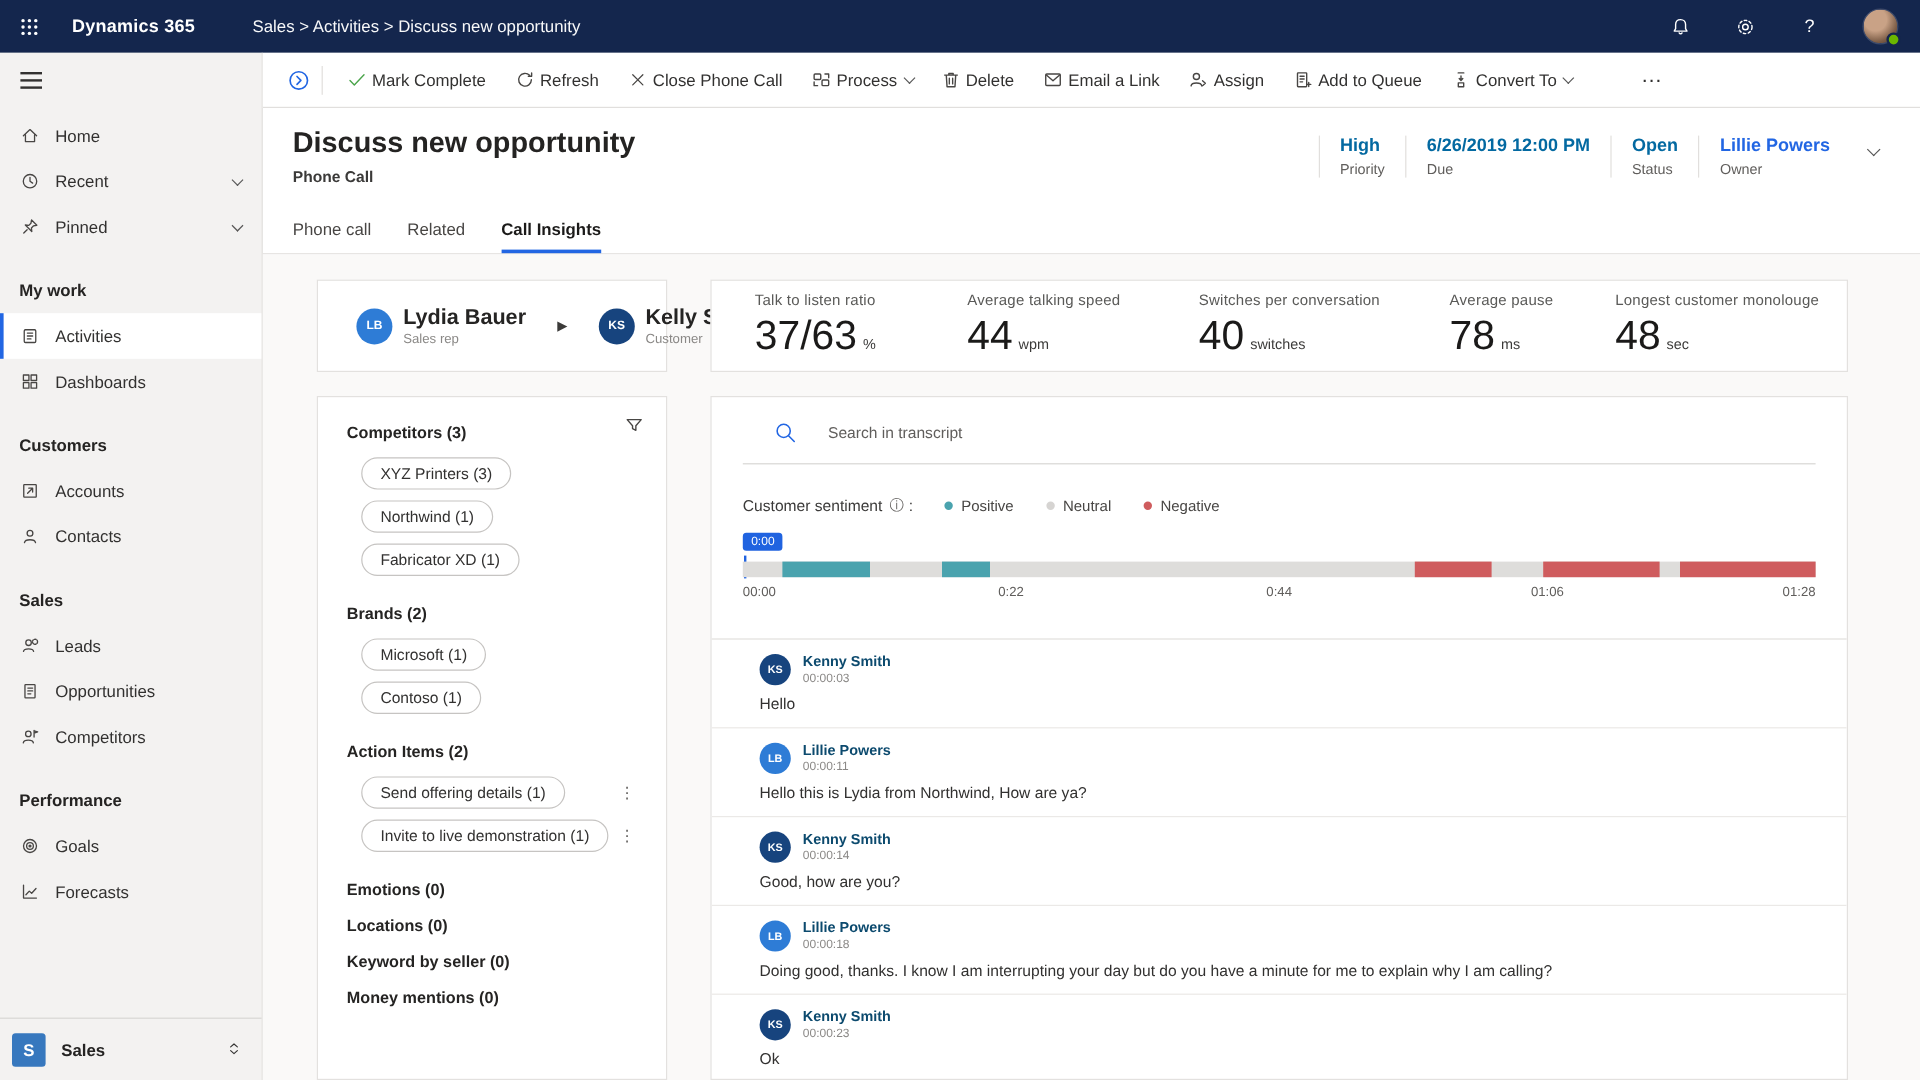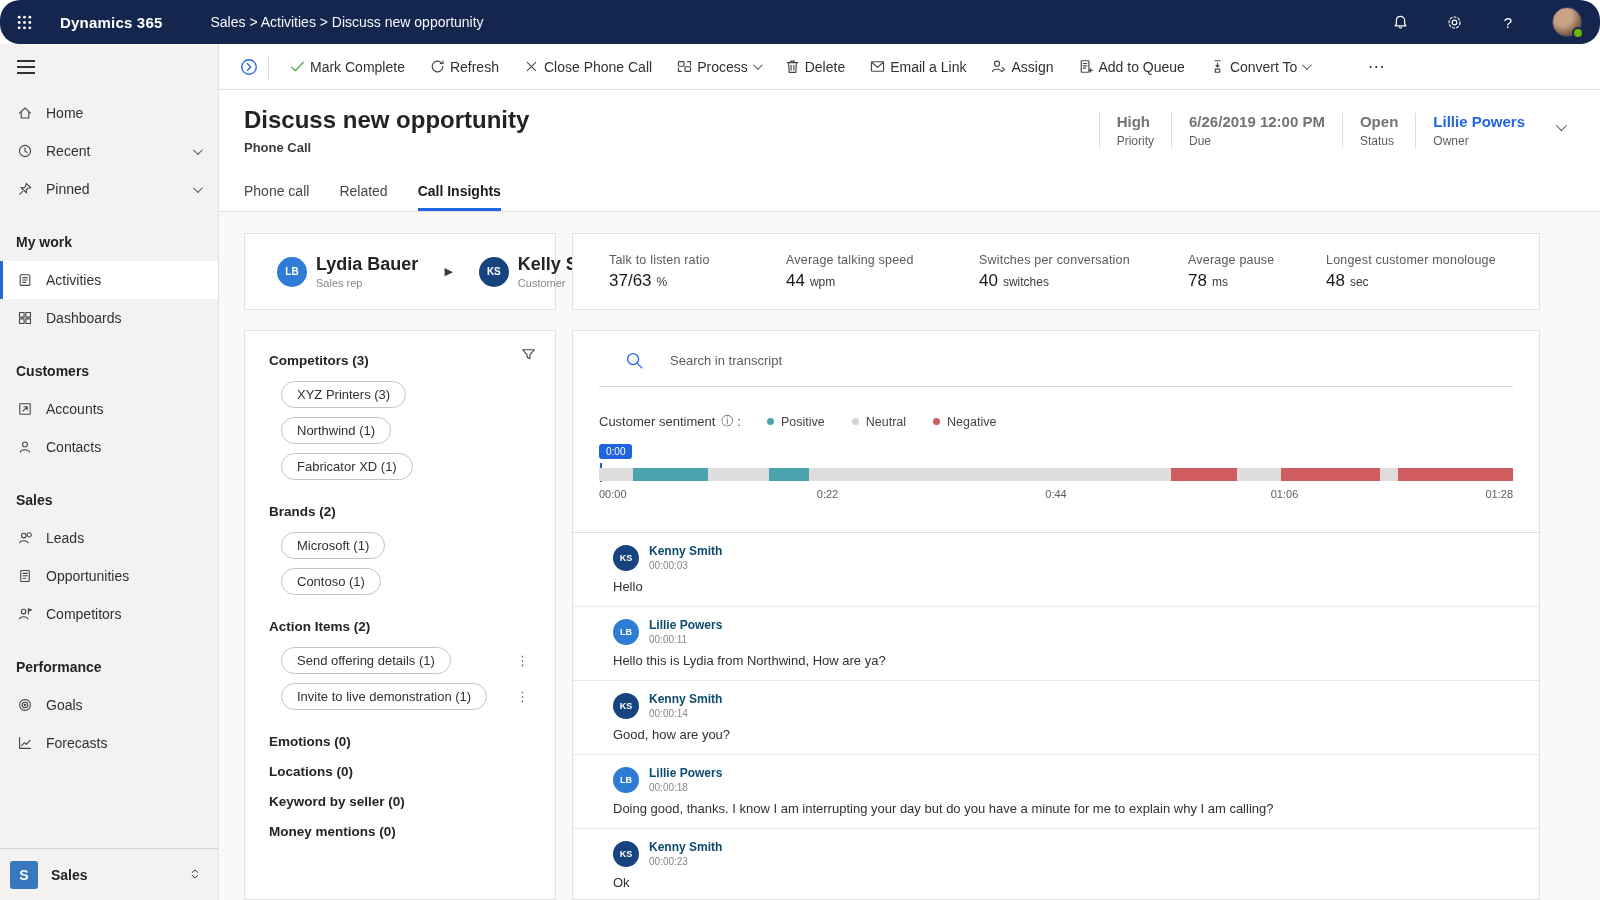--- a/index.html
+++ b/index.html
@@ -1,20 +1,20 @@
 <!DOCTYPE html>
 <html><head>
 <meta charset="utf-8">
 <style>
   * { margin:0; padding:0; box-sizing:border-box; }
   body { font-family:"Liberation Sans", sans-serif; background:#e8e8e8; }
   #screen { width:1600px; height:900px; position:relative; background:#fff; overflow:hidden; }
 
   
-  .topbar { height:44px; background:#14264D; display:flex; align-items:center; color:#fff; padding:0 18px 0 14px;border-radius:20px; }
+  .topbar { height:44px; background:#14264D; display:flex; align-items:center; color:#fff; padding:0 18px 0 14px; }
   .waffle { width:20px; height:20px; display:flex; align-items:center; justify-content:center; color:#fff; cursor:pointer; }
   .app-title { font-size:15px; font-weight:700; margin-left:26px; letter-spacing:.2px; }
   .crumb { font-size:14px; margin-left:48px; color:#fff; opacity:.97; }
   .tb-right { margin-left:auto; display:flex; align-items:center; gap:34px; }
   .tb-ic { color:#fff; display:flex; align-items:center; justify-content:center; width:20px; height:20px; font-size:15px; }
   .avatar { width:30px; height:30px; border-radius:50%; background:radial-gradient(circle at 35% 30%, #c9a286 0 35%, #7a5b45 70%, #4c3a2d); position:relative; border:1px solid #3c4a6b; }
   .presence { position:absolute; right:-3px; bottom:-3px; width:12px; height:12px; border-radius:50%; background:#6BB700; border:2px solid #14264D; }
 
   .app { display:flex; height:856px; }
 
@@ -47,32 +47,32 @@
   .ico-check { color:#4AA44A; }
   .tb-btn .chev { border-color:#555; margin-left:1px; }
   .tb-more { margin-left:36px; background:none; border:none; font-size:18px; letter-spacing:2px; color:#323130; cursor:pointer; padding:0 10px 8px; }
 
   .headerbar { height:82px; position:relative; padding:15px 36px 0 25px; display:flex; align-items:flex-start; flex:none; }
   .headerbar h1 { font-size:24px; font-weight:600; color:#242322; line-height:30px; }
   .subtitle { font-size:13px; font-weight:700; color:#3B3A39; margin-top:5px; }
   .redacted { position:absolute; left:641px; top:47px; width:100px; height:26px; background:#fff; }
   #header-fields { margin-left:auto; display:flex; align-items:center; margin-top:8px; }
   .hfield { padding:0 17px; border-left:1px solid #E1DFDD; min-width:60px; }
-  .hval { font-size:15px; font-weight:600; color:#737373; white-space:nowrap; }
+  .hval { font-size:15px; font-weight:600; color:#0369a1; white-space:nowrap; }
   .hval.link { color:#2266E3; }
   .hlbl { font-size:12px; color:#605E5C; margin-top:4px; }
   .hdr-chev { margin:12px 0 0 14px; }
   .hdr-chev .chev { width:8px; height:8px; }
 
   .tabsrow { height:40px; border-bottom:1px solid #E1DFDD; display:flex; align-items:flex-end; gap:30px; padding-left:25px; flex:none; }
   .tab { font-size:14px; color:#484644; padding-bottom:9px; border-bottom:3px solid transparent; cursor:pointer; }
   .tab.active { font-weight:700; color:#1B1A19; border-bottom-color:#2266E3; }
 
   .content { flex:1; background:#FAF9F8; display:flex; gap:16px; padding:21px 60px 0 25px; overflow:hidden; }
-  .card { background:#fff; border:1px solid #E3E1DF; }
+  .card { background:#fff; border:1px solid #E3E1DF;margin-left:20px; }
   .col-left { width:312px; flex:none; display:flex; flex-direction:column; gap:20px; }
   .col-right { flex:1; min-width:0; display:flex; flex-direction:column; gap:20px; }
 
   
   .participants { height:77px; display:flex; align-items:center; padding:0 18px 0 32px; flex:none; }
   .pgroup { display:flex; align-items:center; gap:9px; }
   .pavatar { width:30px; height:30px; border-radius:50%; color:#fff; font-size:10px; font-weight:700; display:flex; align-items:center; justify-content:center; flex:none; }
   .pname { font-size:18px; font-weight:700; color:#252423; white-space:nowrap; }
   .prole { font-size:11px; color:#8A8886; margin-top:2px; }
   .parrow { color:#3B3A39; font-size:11px; margin:0 26px; }
@@ -85,21 +85,21 @@
   .chip-row { display:flex; align-items:center; justify-content:space-between; margin-bottom:9px; }
   .chip { border:1px solid #C6C4C2; border-radius:14px; background:#fff; padding:5px 15px; font-family:inherit; font-size:13px; color:#323130; cursor:pointer; white-space:nowrap; }
   .kebab { color:#605E5C; font-size:13px; cursor:pointer; padding:0 4px; margin-right:2px; }
   .fsec.zero { margin-bottom:14px; }
   .fsec.zero + .fsec.zero .ftitle, .fsec.zero .ftitle { line-height:16px; }
 
   
   .kpis { height:77px; display:grid; grid-template-columns:177px 193px 209px 138px auto; padding-left:36px; align-content:center; flex:none; }
   .kpi-label { font-size:12.5px; color:#5A5A58; letter-spacing:.2px; white-space:nowrap; }
   .kpi-value { margin-top:4px; display:flex; align-items:baseline; }
-  .kpi-value .v { font-size:17px; color:#1B1A19; font-weight:400; }
+  .kpi-value .v { font-size:34px; color:#1B1A19; font-weight:400; }
   .kpi-value .u { font-size:12px; color:#3B3A39; margin-left:5px; }
 
   
   .transcript { flex:1; display:flex; flex-direction:column; overflow:hidden; }
   .searchrow { display:flex; align-items:center; padding:20px 28px 16px 52px; gap:26px; flex:none; }
   .search-ic { width:19px; height:19px; color:#2266E3; flex:none; }
   .search-input { border:none; outline:none; flex:1; font-family:inherit; font-size:13px; color:#323130; background:transparent; }
   .search-input::placeholder { color:#605E5C; }
   .divider-inset { border-top:1px solid #D8D6D4; margin:0 26px; }
   .sentrow { display:flex; align-items:center; margin:26px 26px 0; font-size:13px; color:#3B3A39; flex:none; }

